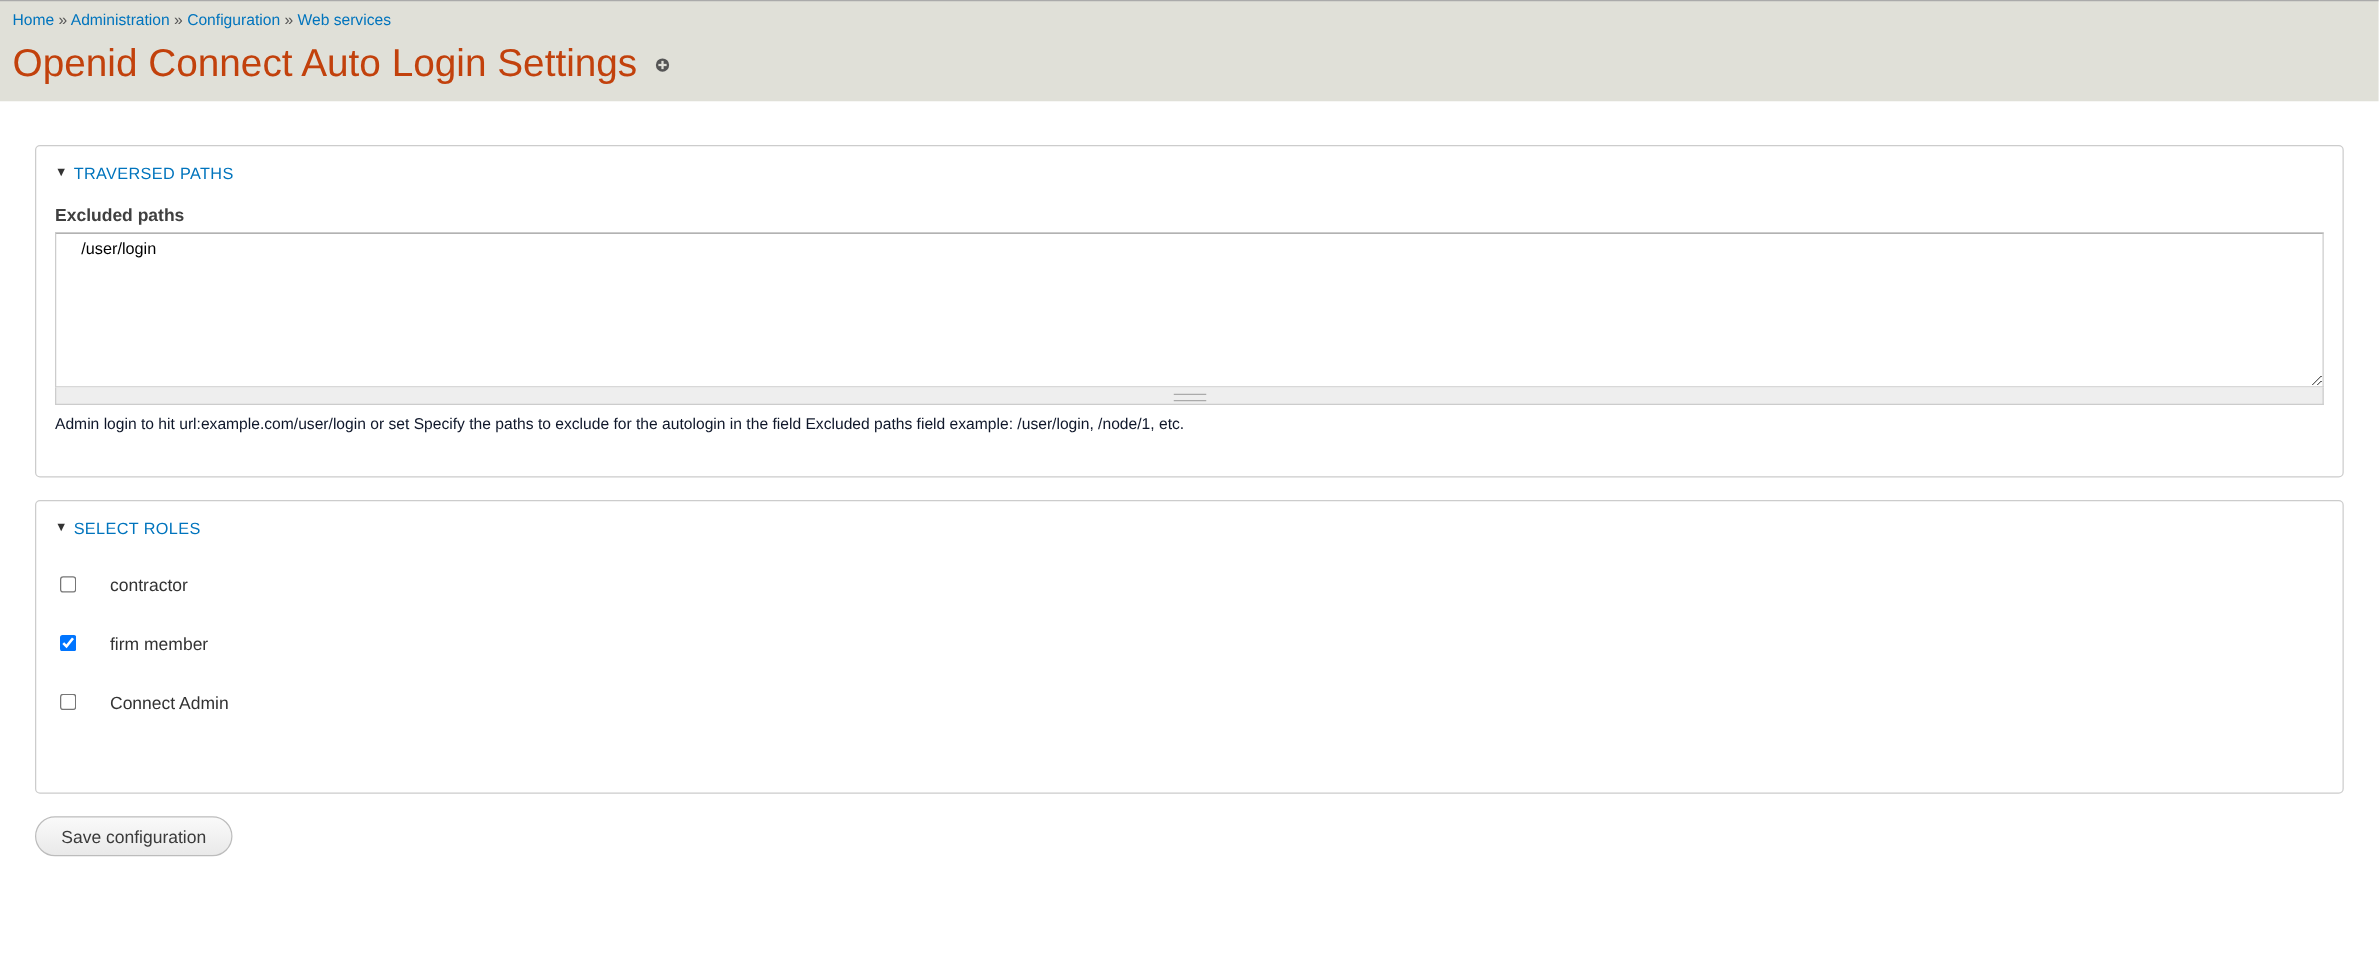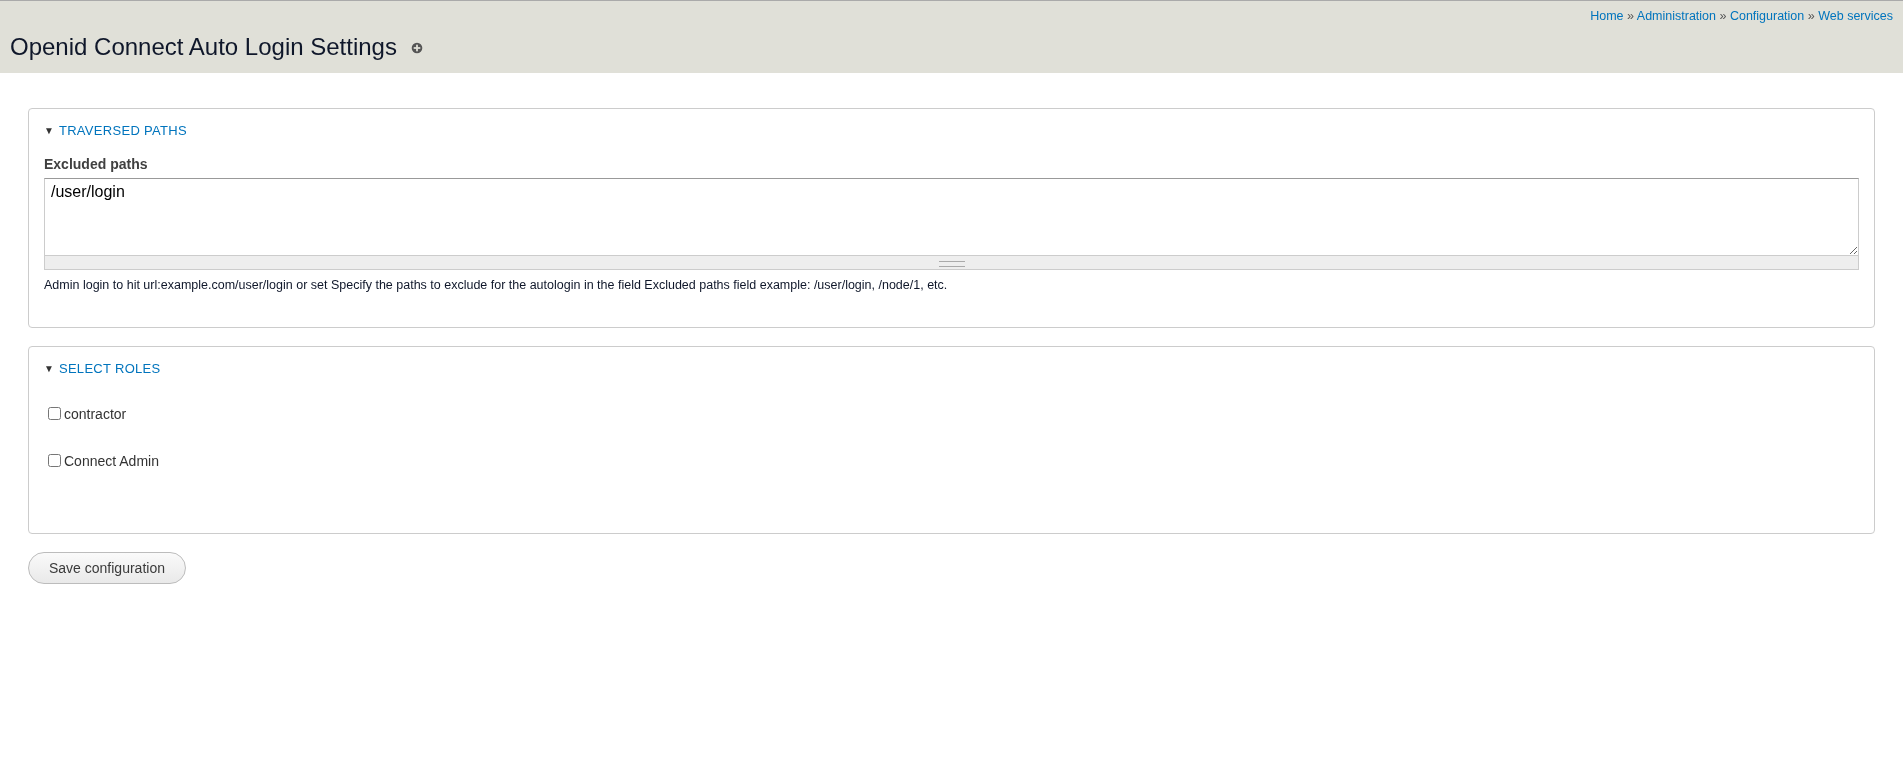--- a/index.html
+++ b/index.html
@@ -7,40 +7,39 @@
     padding: 0;
     font-family: "Lucida Grande", "Lucida Sans Unicode", "Lucida Sans", Verdana, sans-serif;
     font-size: 13px;
     color: #333;
     background: #fff;
   }
   .header-region {
     background: #e0e0d8;
     border-top: 1px solid #aaa;
     padding: 8px 10px 12px 10px;
-    text-align: right;
   }
   .breadcrumb {
     font-size: 12.5px;
     color: #555;
   }
   .breadcrumb a {
     color: #0074bd;
     text-decoration: none;
   }
   .page-title-row {
     display: flex;
     align-items: center;
     gap: 14px;
     margin-top: 6px;
   }
   h1.page-title {
-    font-size: 24px;
+    font-size: 31px;
     font-weight: 500;
-    color: #0f172a;
+    color: #c2410c;
     margin: 4px 0 0 0;
   }
   .add-shortcut-icon {
     margin-top: 6px;
     width: 12px;
     height: 12px;
     flex-shrink: 0;
   }
   .content-region {
     padding: 35px 28px;
@@ -79,23 +78,23 @@
     color: #404040;
     margin-bottom: 6px;
     font-size: 14px;
   }
   textarea.form-textarea {
     width: 100%;
     box-sizing: border-box;
     border: 1px solid #ccc;
     border-top-color: #999;
     font-family: inherit;
-    font-size: 16px;
-    padding: 4px 6px;
-    height: 78px;
+    font-size: 13px;
+    padding: 4px 20px;
+    height: 124px;
     resize: vertical;
     display: block;
   }
   .grippie {
     height: 14px;
     border: 1px solid #ccc;
     border-top: none;
     background: #eee;
     position: relative;
     cursor: row-resize;
@@ -117,21 +116,21 @@
     color: #0f172a;
     font-size: 12.5px;
     margin-top: 8px;
   }
   .checkbox-group {
     margin-top: 8px;
   }
   .checkbox-row {
     display: flex;
     align-items: center;
-    gap: 0;
+    gap: 24px;
     margin: 28px 0;
     font-size: 14px;
     color: #333;
   }
   .checkbox-row input[type=checkbox] {
     width: 13px;
     height: 13px;
   }
   .actions {
     margin-top: 4px;
@@ -193,20 +192,24 @@
     </div>
 
     <div class="form-item">
       <div class="checkbox-group">
 
         <div class="checkbox-row">
           <input type="checkbox" style="">
           <span>contractor</span>
         </div>
 
+        <div class="checkbox-row">
+          <input type="checkbox" checked="" style="">
+          <span>firm member</span>
+        </div>
 
         <div class="checkbox-row">
           <input type="checkbox" style="">
           <span>Connect Admin</span>
         </div>
 
 
       </div>
     </div>
   </fieldset>

